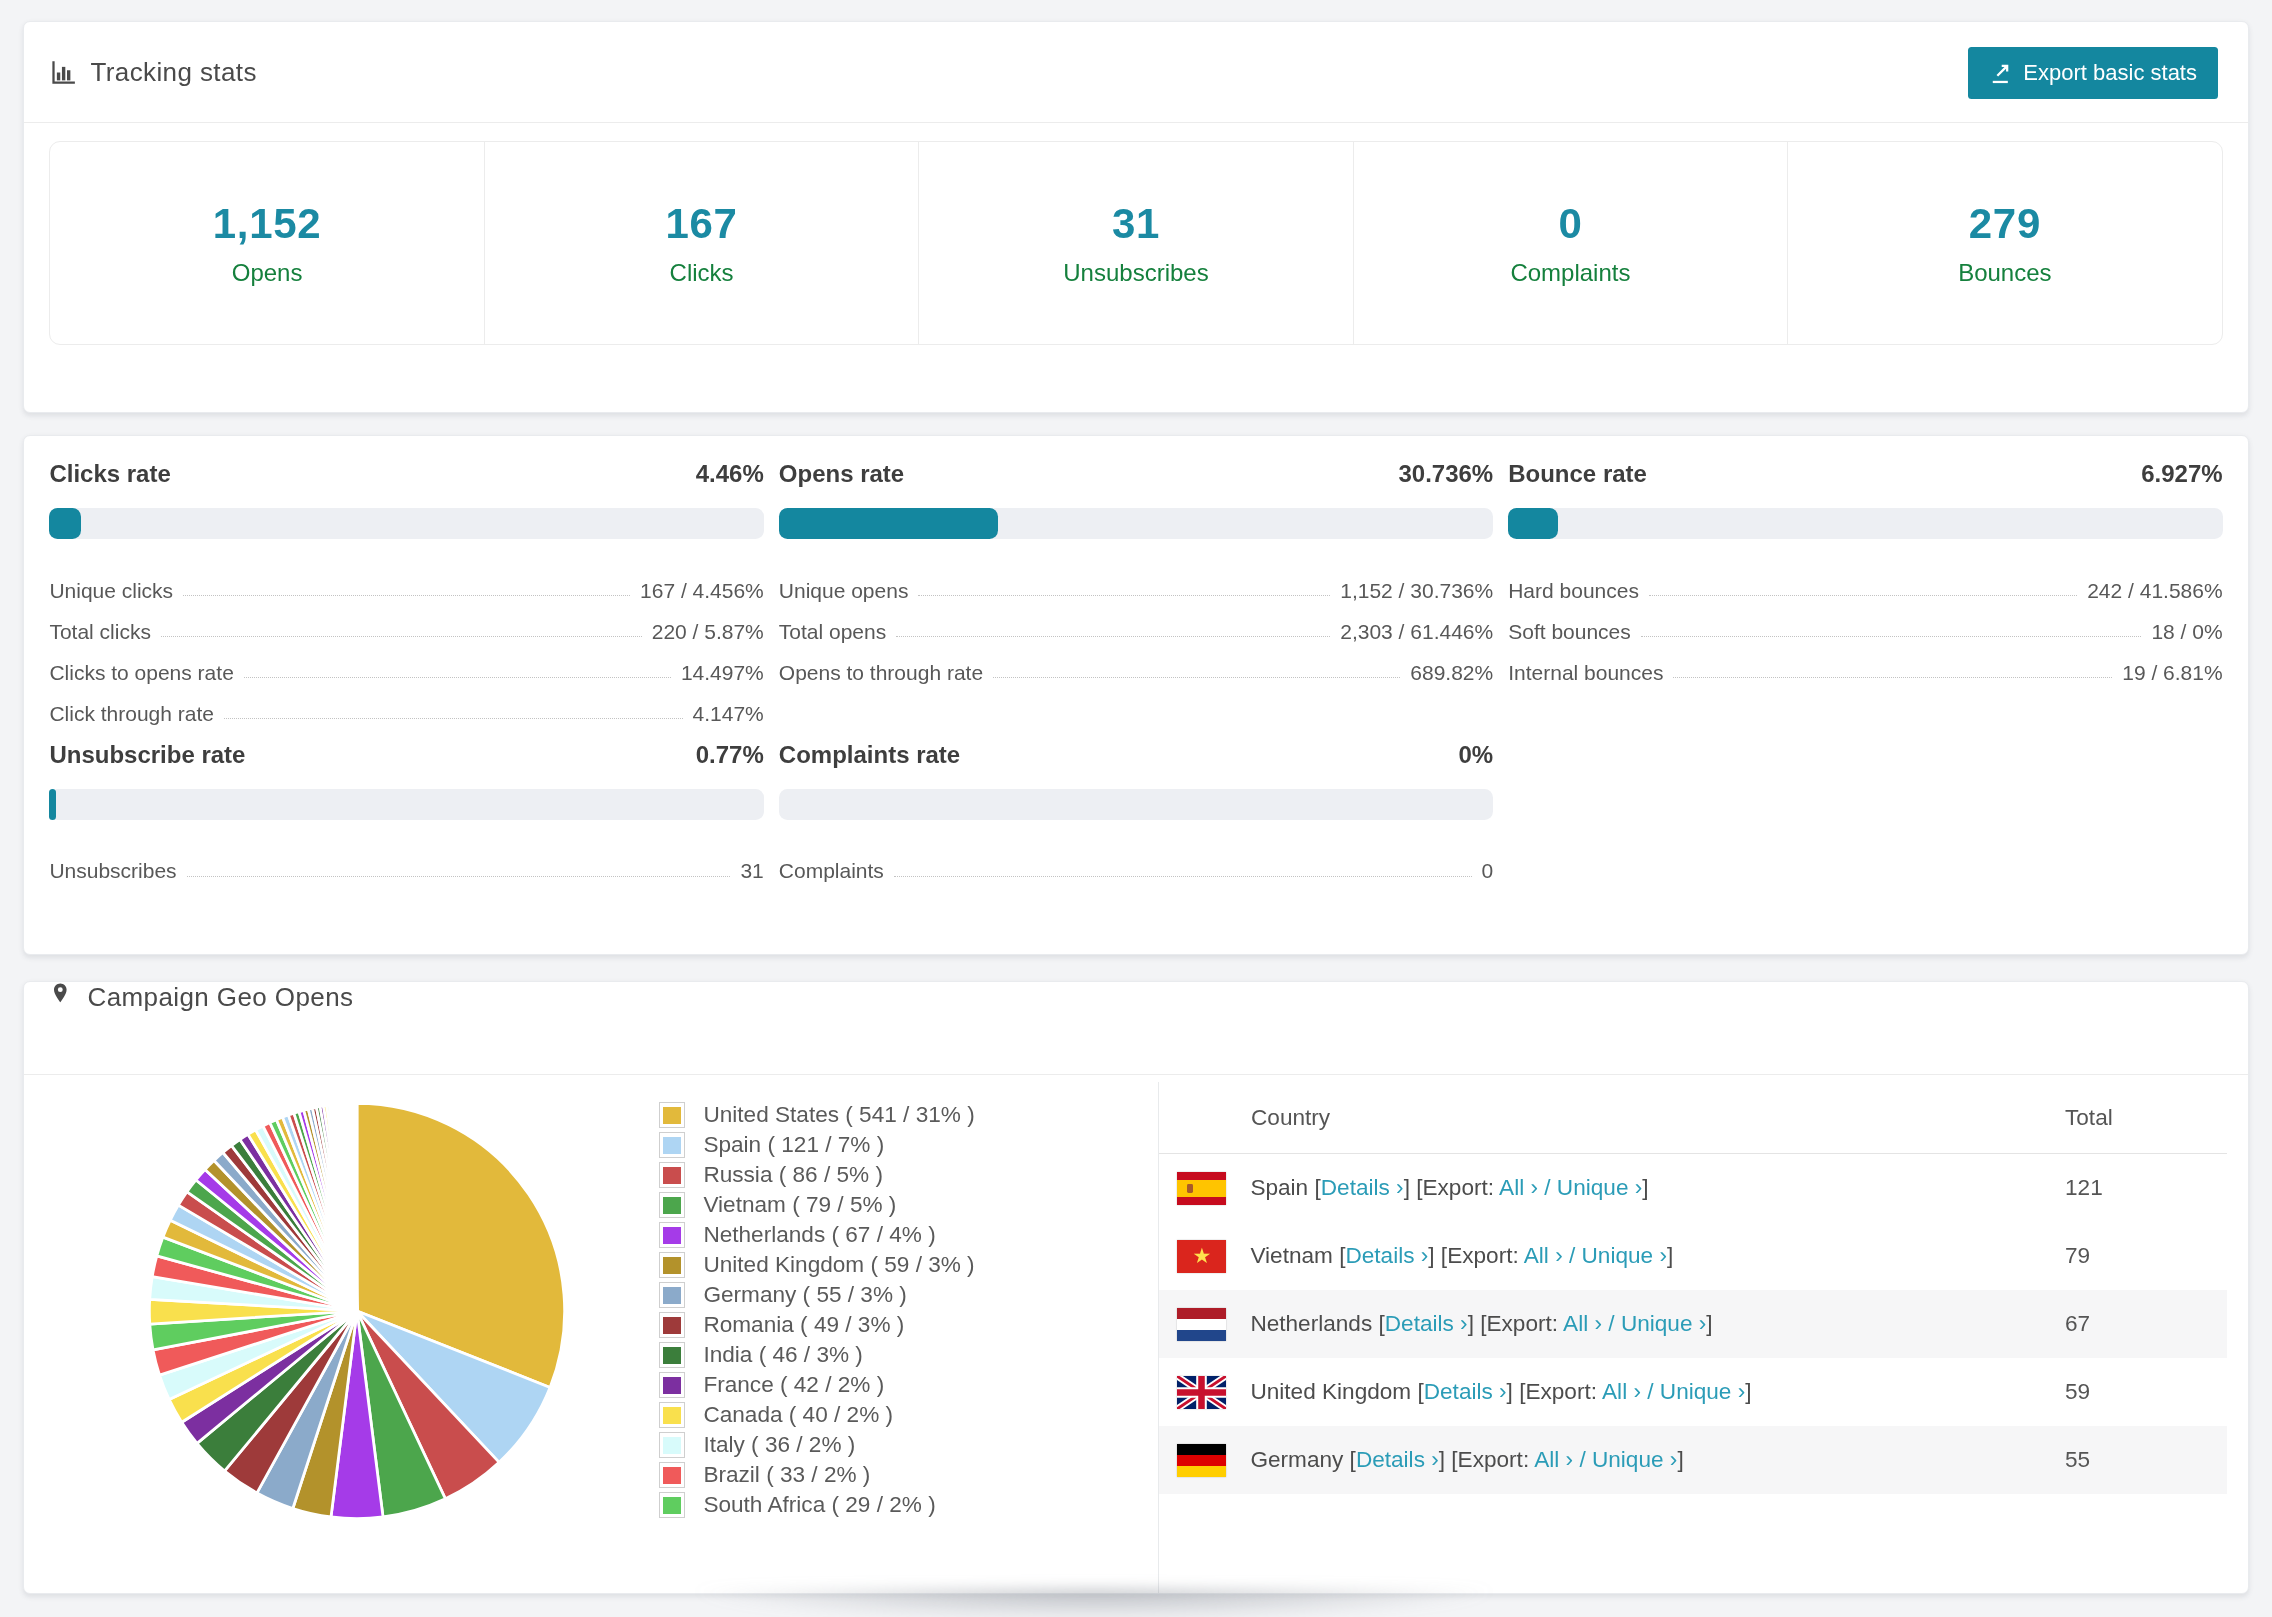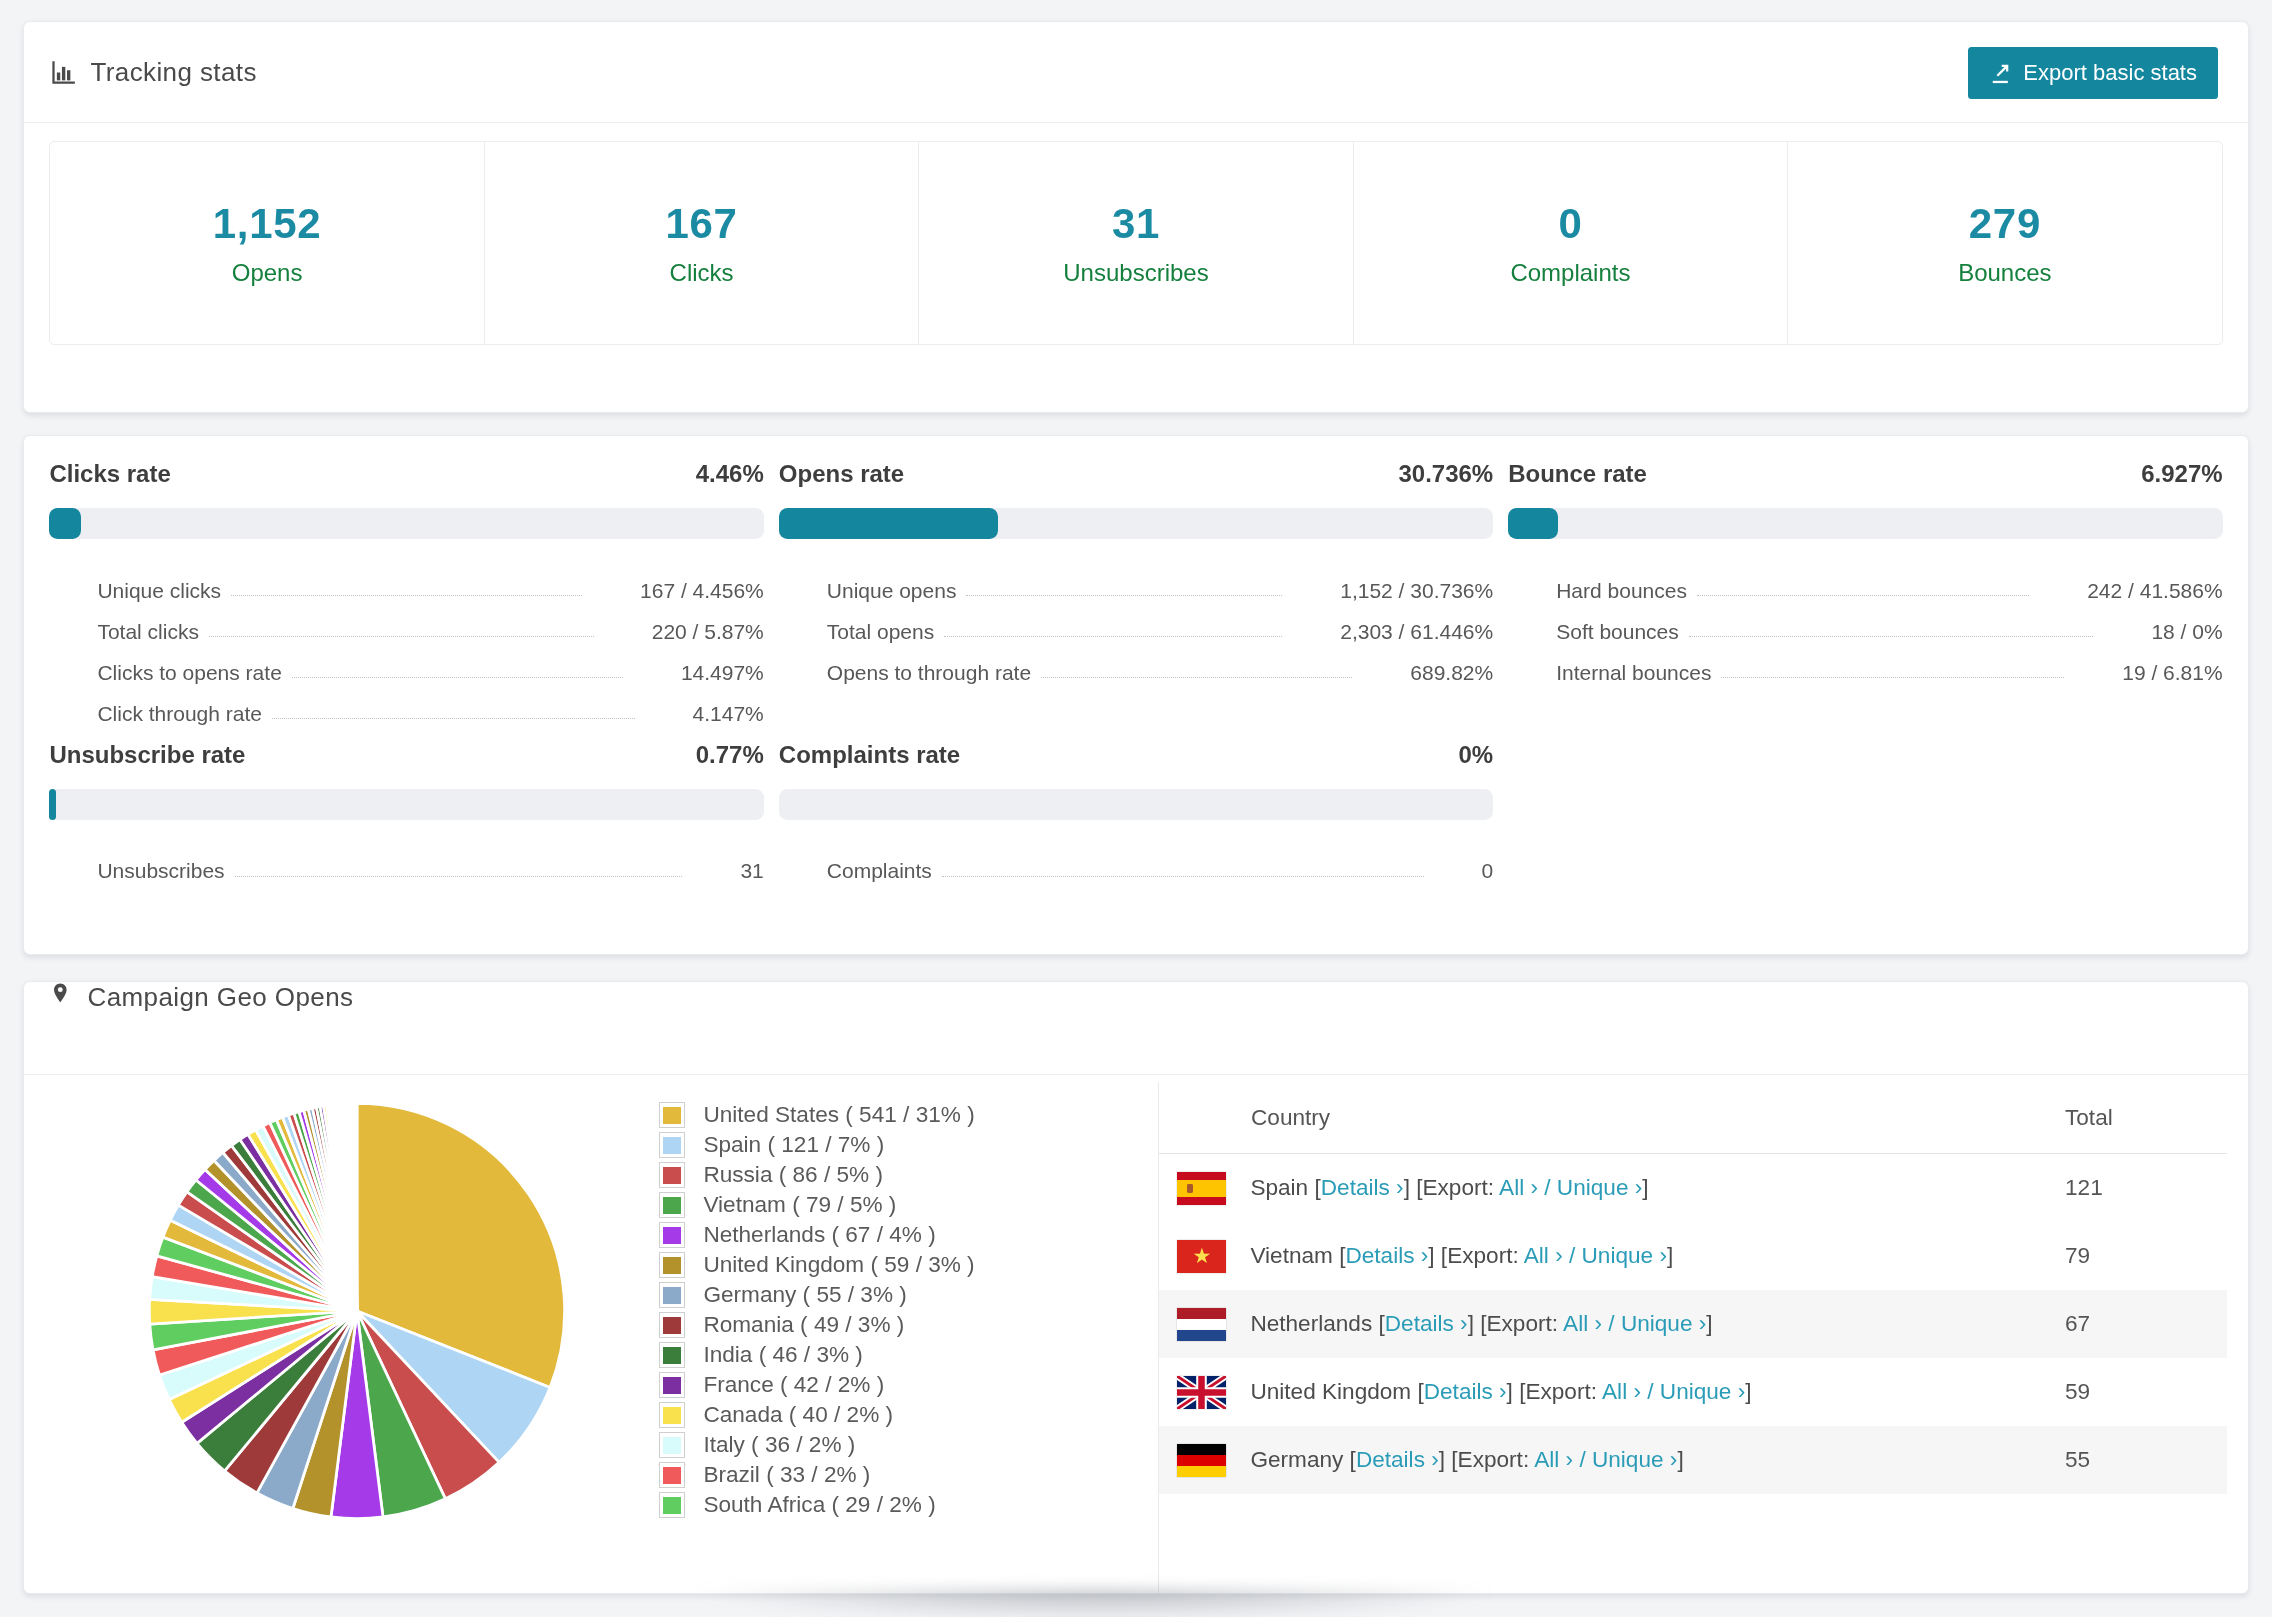--- a/index.html
+++ b/index.html
@@ -9,34 +9,34 @@
          border-radius:7px;box-shadow:0 2.1px 5.6px rgba(70,80,95,.12);box-sizing:border-box;}
   
   .panel-tracking{top:21px;height:392px;}
   .panel-header{display:flex;align-items:center;height:100px;padding:0 25.4px;border-bottom:0.7px solid #ececec;position:relative;}
   .panel-header h1{font-size:26px;font-weight:400;color:#4a4a4a;margin:0 12px 0 14px;letter-spacing:0.4px;}
   .hicon{width:27px;height:27px;display:block;}
   .export-btn{position:absolute;right:30px;top:25.4px;height:52px;display:flex;align-items:center;gap:11.3px;
               background:var(--accent,#14879f);color:#fff;border:none;border-radius:3.5px;
               padding:0 21px;font-size:22px;font-family:inherit;cursor:pointer;}
   .export-btn svg{width:22.6px;height:22.6px;}
-  .stats-row{display:flex;margin:18.4px 25.4px 0;height:202px;border:0.7px solid #ececec;border-radius:5px;}
+  .stats-row{display:flex;margin:18.4px 25.4px 0;height:202px;border:0.7px solid #ececec;border-radius:11px;}
   .stat-cell{flex:1;display:flex;flex-direction:column;align-items:center;justify-content:center;}
   .stat-cell + .stat-cell{border-left:0.7px solid #ececec;}
   .stat-value{font-size:42px;font-weight:700;color:var(--number,#1b8aa3);letter-spacing:0.7px;}
   .stat-label{font-size:24px;color:#15803d;margin-top:11.3px;}
   
   .panel-rates{top:435px;height:520px;padding:24px 25.4px;}
   .rates-grid{display:grid;grid-template-columns:repeat(3,1fr);column-gap:41px;row-gap:38px;gap:15px;}
   .rate-head{display:flex;justify-content:space-between;font-size:24px;font-weight:700;color:#3e3e3e;margin-bottom:20px;}
   .bar{height:31px;border-radius:8.5px;background:var(--track,#edeff3);}
   .fill{height:100%;border-radius:8.5px;background:var(--accent,#14879f);}
   .rrows{margin-top:22.6px;}
   .rrow{display:flex;align-items:flex-end;height:41px;font-size:21px;color:#585858;}
-  .rlabel,.rvalue{white-space:nowrap;margin-left:48px;}
+  .rlabel,.rvalue{white-space:nowrap;}
   .leader{flex:1;border-bottom:1.4px dotted #c3c3c3;margin:0 10px 6.4px;}
   
   .panel-geo{top:981px;height:613px;overflow:hidden;}
   .geo-header{display:flex;align-items:flex-start;height:92px;padding:0 25.4px;border-bottom:0.7px solid #ececec;}
   .geo-header h2{font-size:26px;font-weight:400;color:#4a4a4a;margin:0 0 0 15.5px;letter-spacing:0.4px;}
   .geo-body{position:relative;height:519px;}
   .pie-wrap{position:absolute;left:113px;top:15.5px;width:440px;height:440px;}
   .legend{position:absolute;left:635px;top:25.4px;list-style:none;margin:0;padding:0;}
   .legend li{display:flex;align-items:center;height:30px;font-size:22.6px;color:#5a5a5a;}
   .swatch{width:24px;height:24px;border:0.7px solid #cfcfcf;background:#fff;margin-right:18.4px;

